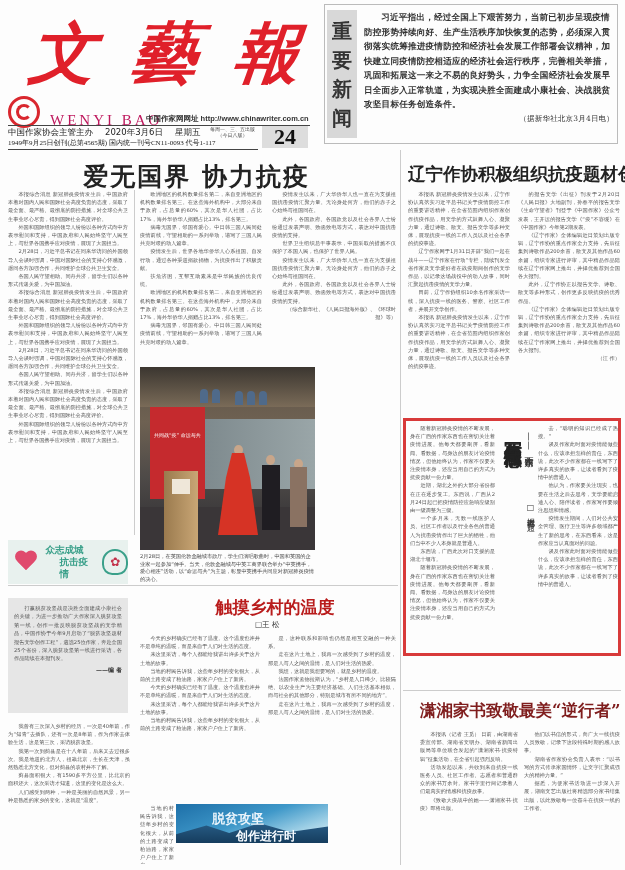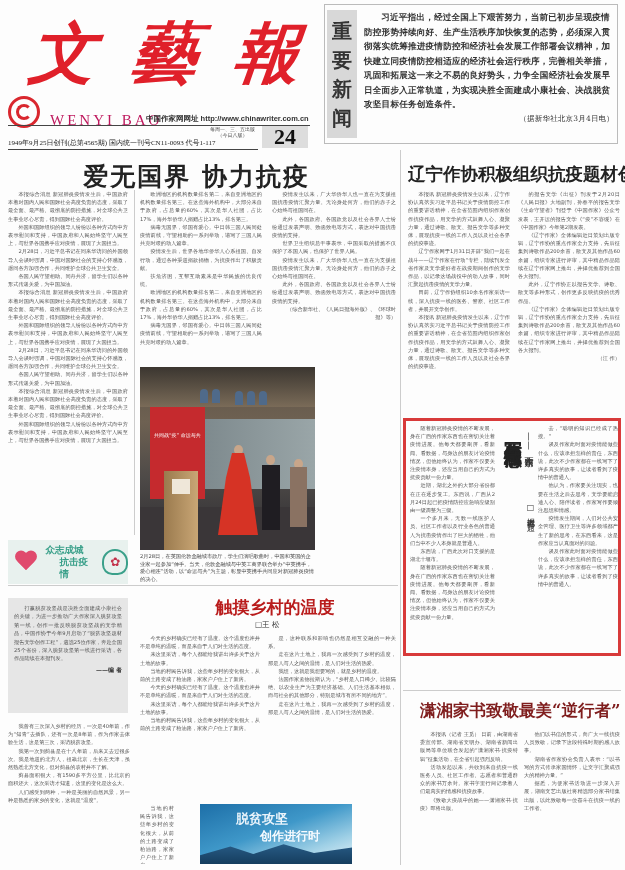--- a/index.html
+++ b/index.html
@@ -71,21 +71,21 @@
   .intro-box p { font-size: 5.2px; line-height: 8.4px; color: #555; text-indent: 2em; text-align: justify; font-family: "DejaVu Sans", sans-serif; }
   .intro-sign { text-align: right; font-size: 6px; color: #333; margin-top: 3px; font-weight: bold; }
 
   
   .red-box { left: 403px; top: 418px; width: 218px; height: 238px; border: 3px solid #d83a3a; }
   .vert-title { left: 497px; top: 428px; width: 28px; writing-mode: vertical-rl; font-size: 17.5px; font-weight: bold; color: #222; letter-spacing: 1px; }
   .vert-sub { left: 521px; top: 432px; width: 14px; writing-mode: vertical-rl; font-size: 9px; color: #333; font-family: "DejaVu Sans", sans-serif; }
   .vert-byline { left: 521px; top: 503px; width: 14px; writing-mode: vertical-rl; font-size: 8px; color: #333; font-family: "DejaVu Sans", sans-serif; }
 
   
-  .promo { left: 176px; top: 804px; width: 152px; height: 60px; background: linear-gradient(160deg,#1d6fa8 0%,#3f98c9 45%,#9fd0e6 75%,#e8f4f9 100%); overflow: hidden; margin-left: 24px; }
+  .promo { left: 176px; top: 804px; width: 152px; height: 39px; background: linear-gradient(160deg,#1d6fa8 0%,#3f98c9 45%,#9fd0e6 75%,#e8f4f9 100%); overflow: hidden; }
   .promo-mtn { position: absolute; left: 0; bottom: 0; width: 152px; height: 22px; background: linear-gradient(180deg,#2a5f8a,#153d5e); clip-path: polygon(0 60%,20% 20%,35% 55%,55% 10%,75% 50%,100% 25%,100% 100%,0 100%); }
   .promo-t1 { position: absolute; left: 36px; top: 6px; font-size: 13px; font-weight: bold; color: #eaf4fb; font-family: "DejaVu Sans", sans-serif; }
   .promo-t2 { position: absolute; left: 60px; top: 24px; font-size: 12px; font-weight: bold; color: #f7fbff; font-family: "DejaVu Sans", sans-serif; }
 
   .vline { position: absolute; width: 1px; background: #ccc; }
   .hline { position: absolute; height: 1px; background: #ccc; }
 </style>
 </head>
 <body>
 
@@ -95,20 +95,25 @@
     <span class="logo-char">文</span>
     <span class="logo-char">藝</span>
     <span class="logo-char">報</span>
   </div>
   <div class="abs emblem">
       <div class="emblem-inner"></div>
     </div>
   <div class="abs wenyi">WENYI BAO</div>
   <div class="abs website">中国作家网网址 http://www.chinawriter.com.cn</div>
   <div class="abs mast-rule"></div>
+  <div class="abs mast-line1">
+    <span>中国作家协会主管主办</span>
+    <span>2020年3月6日</span>
+    <span>星期五</span>
+  </div>
   <div class="abs pub-days">
     <div>每周一、三、五出版</div>
     <div>（今日八版）</div>
   </div>
   <div class="abs mast-line2">1949年9月25日创刊(总第4565期)  国内统一刊号CN11-0093  代号1-117</div>
   <div class="abs page-num-box">24</div>
 
   <div class="abs news-box"></div>
   <div class="abs news-label">
     <span>重</span>

